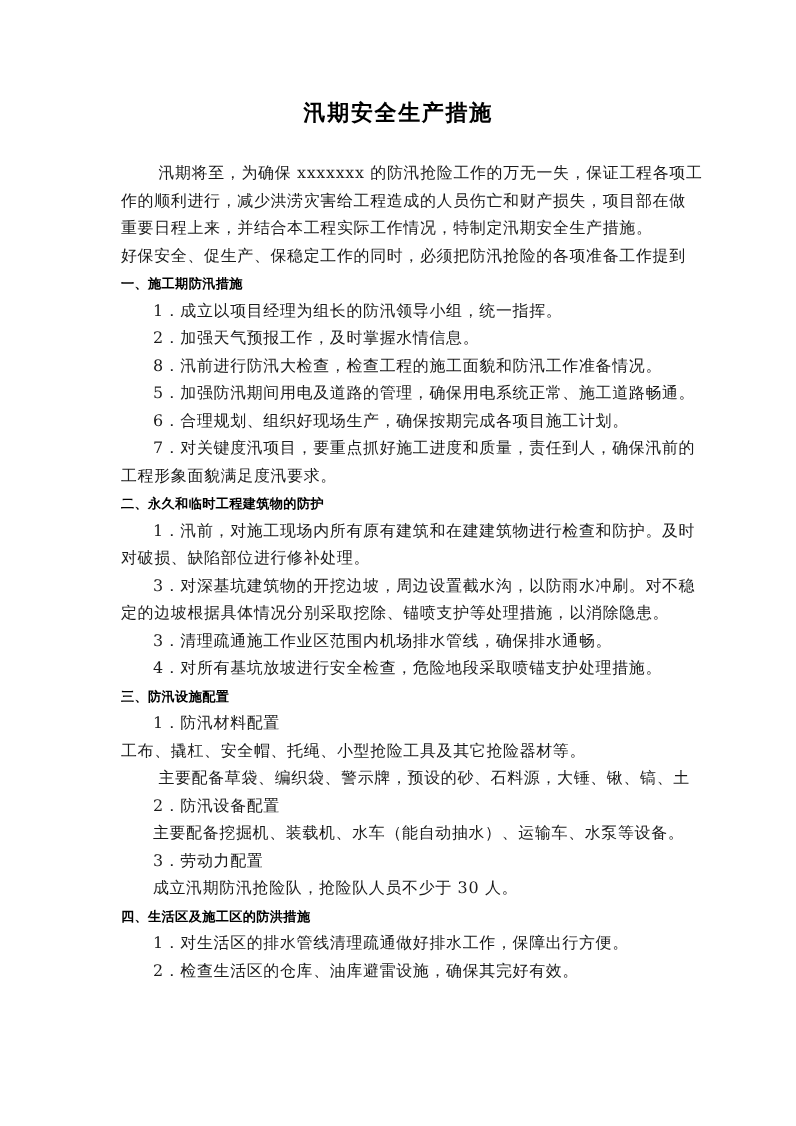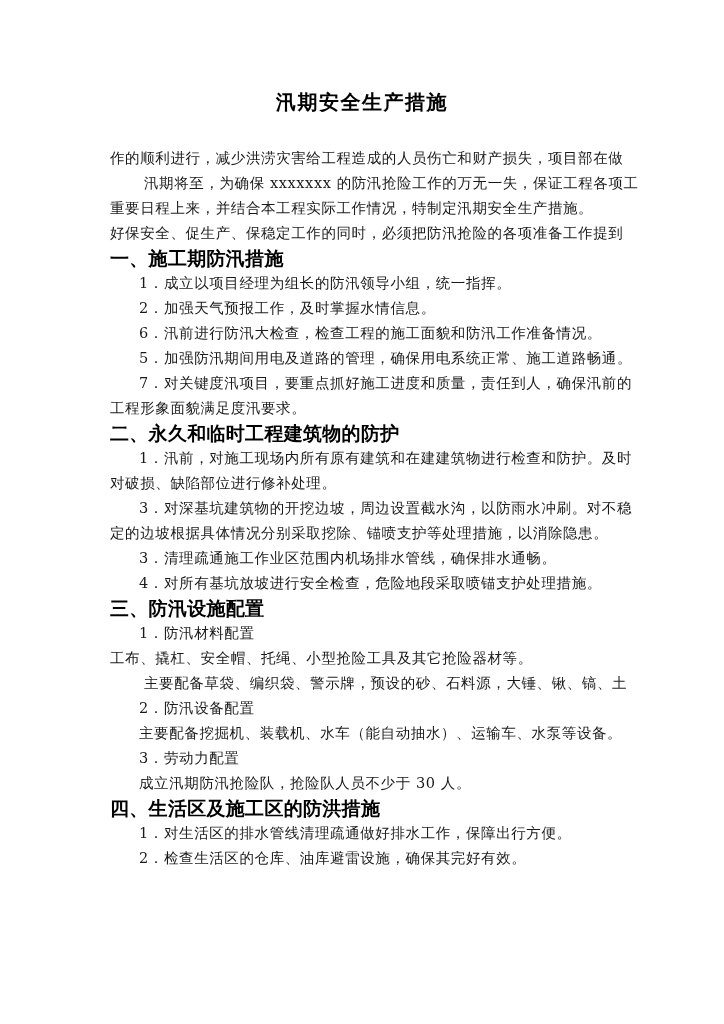--- a/index.html
+++ b/index.html
@@ -7,46 +7,47 @@
          font-family: "DejaVu Serif", "Liberation Serif", serif; color: #111; }
   .page { position: absolute; left: 0; top: 0; width: 640px; height: 1024px; background: #fff; }
   .title { position: absolute; top: 88px; left: 0; width: 724px; text-align: center;
            font-family: "DejaVu Sans", "Liberation Sans", sans-serif; font-weight: bold;
            font-size: 20px; letter-spacing: 1.5px; line-height: 28px; color: #000; }
   .body { position: absolute; left: 110px; top: 146px; width: 506px; }
   .line { height: 25px; line-height: 25px; font-size: 14.5px; white-space: nowrap;
           letter-spacing: 0.6px; color: #1a1a1a; overflow: visible; }
   .line.justify { text-align: justify; text-align-last: justify; }
   .h { font-family: "DejaVu Sans", "Liberation Sans", sans-serif; font-weight: bold;
-       font-size: 19px; letter-spacing: 0.3px; color: #000; }
+       font-size: 12px; letter-spacing: 0.3px; color: #000; }
   .ind2 { padding-left: 29px; }
   .ind2p { padding-left: 34px; }
   .ind3 { padding-left: 29px; }
 </style>
 </head>
 <body>
 
 <div class="page">
   <div class="title">汛期安全生产措施</div>
 
   <div class="body">
 
     <div>
+      <div class="line justify ind2p">汛期将至，为确保 xxxxxxx 的防汛抢险工作的万无一失，保证工程各项工</div>
       <div class="line justify">作的顺利进行，减少洪涝灾害给工程造成的人员伤亡和财产损失，项目部在做</div>
-      <div class="line justify ind2p">汛期将至，为确保 xxxxxxx 的防汛抢险工作的万无一失，保证工程各项工</div>
       <div class="line">重要日程上来，并结合本工程实际工作情况，特制定汛期安全生产措施。</div>
       <div class="line justify">好保安全、促生产、保稳定工作的同时，必须把防汛抢险的各项准备工作提到</div>
     </div>
 
     <div>
       <div class="line h">一、施工期防汛措施</div>
       <div class="line ind2">1．成立以项目经理为组长的防汛领导小组，统一指挥。</div>
       <div class="line ind2">2．加强天气预报工作，及时掌握水情信息。</div>
-      <div class="line ind2">6．汛前进行防汛大检查，检查工程的施工面貌和防汛工作准备情况。</div>
+      <div class="line ind2">8．汛前进行防汛大检查，检查工程的施工面貌和防汛工作准备情况。</div>
       <div class="line ind2">5．加强防汛期间用电及道路的管理，确保用电系统正常、施工道路畅通。</div>
+      <div class="line ind2">6．合理规划、组织好现场生产，确保按期完成各项目施工计划。</div>
       <div class="line justify ind2">7．对关键度汛项目，要重点抓好施工进度和质量，责任到人，确保汛前的</div>
       <div class="line">工程形象面貌满足度汛要求。</div>
     </div>
 
     <div>
       <div class="line h">二、永久和临时工程建筑物的防护</div>
       <div class="line justify ind2">1．汛前，对施工现场内所有原有建筑和在建建筑物进行检查和防护。及时</div>
       <div class="line">对破损、缺陷部位进行修补处理。</div>
       <div class="line justify ind2">3．对深基坑建筑物的开挖边坡，周边设置截水沟，以防雨水冲刷。对不稳</div>
       <div class="line">定的边坡根据具体情况分别采取挖除、锚喷支护等处理措施，以消除隐患。</div>

